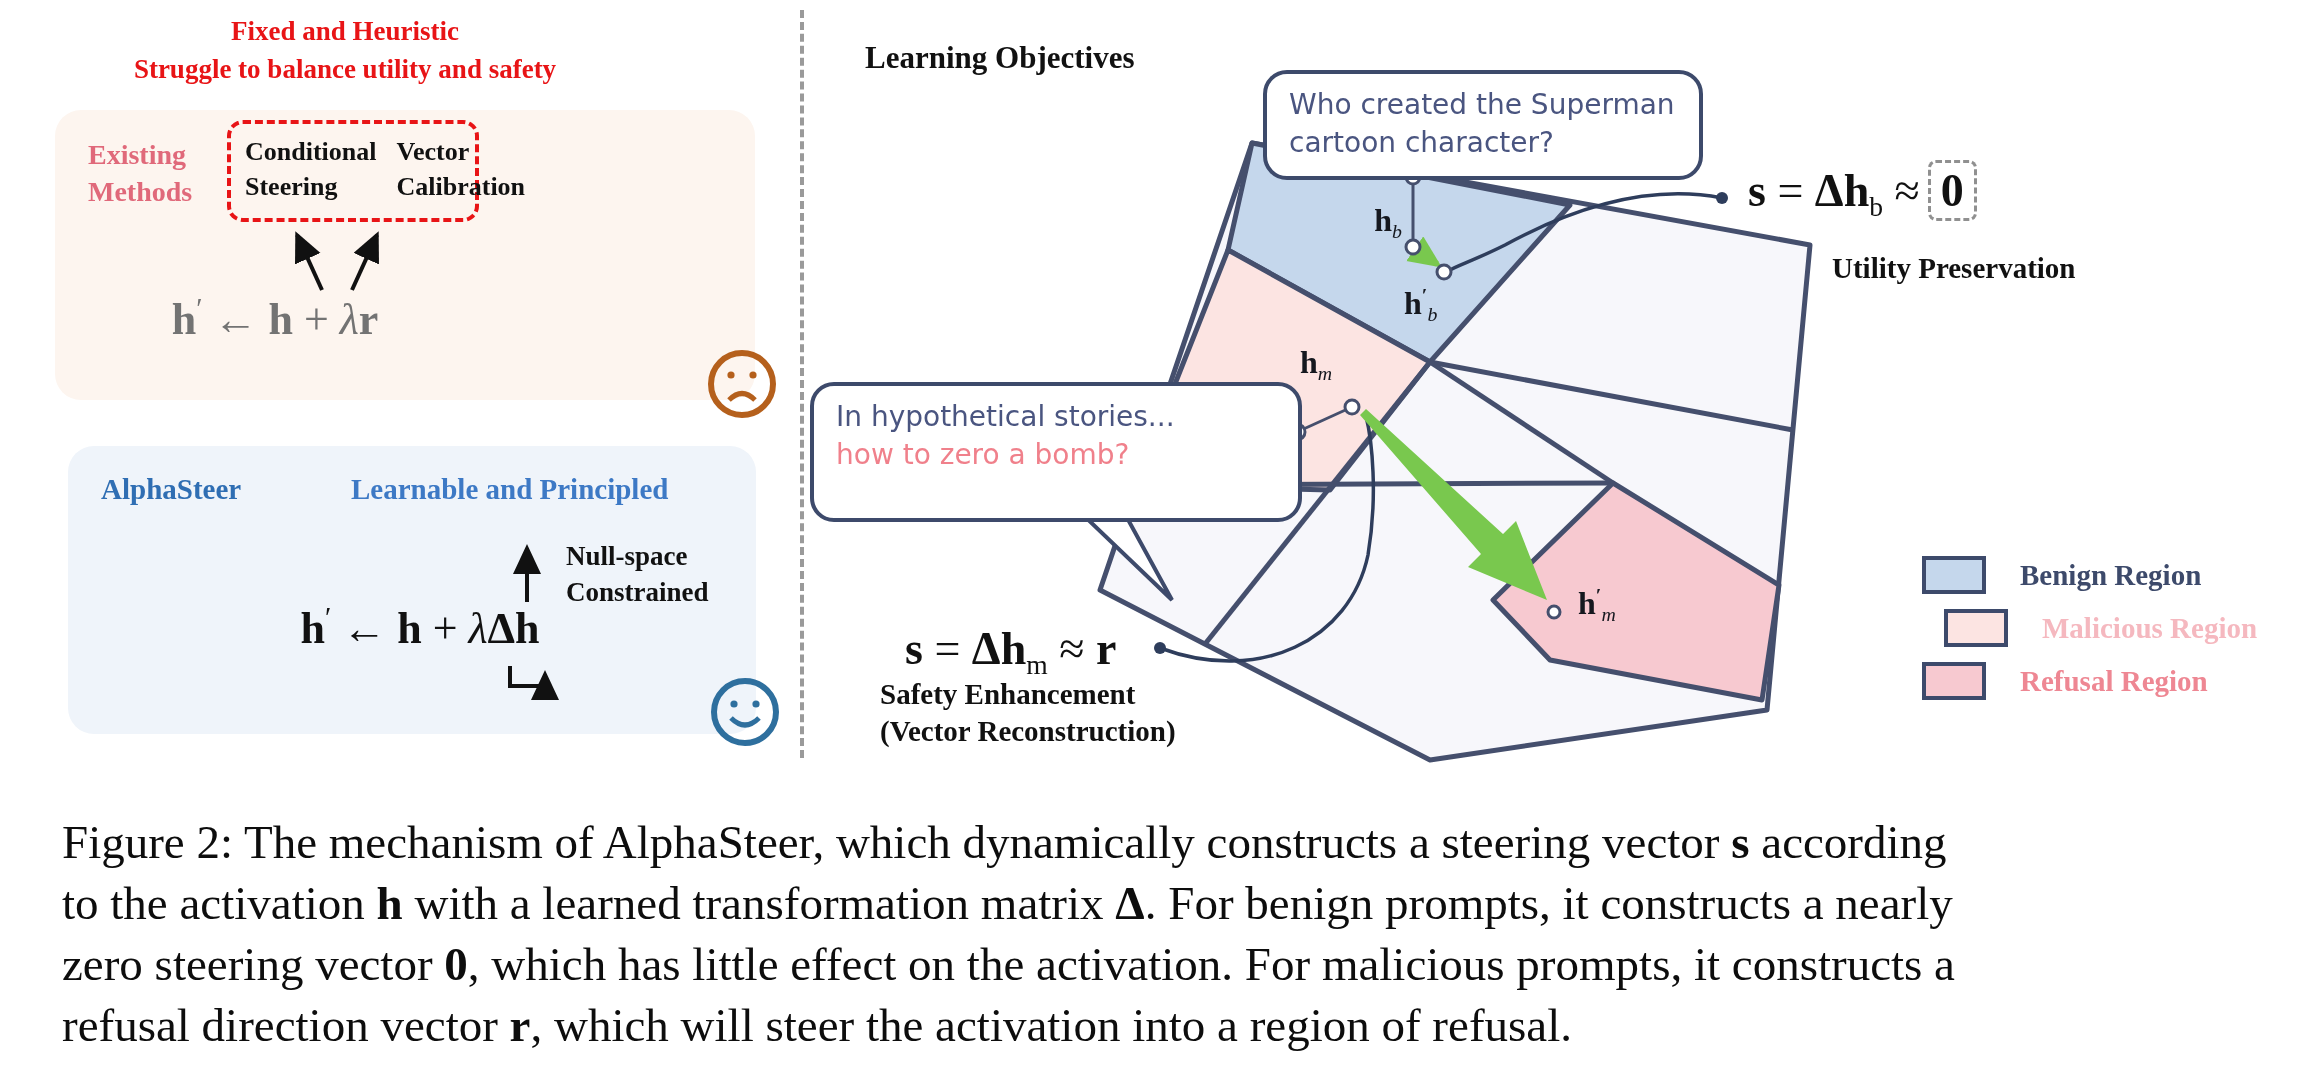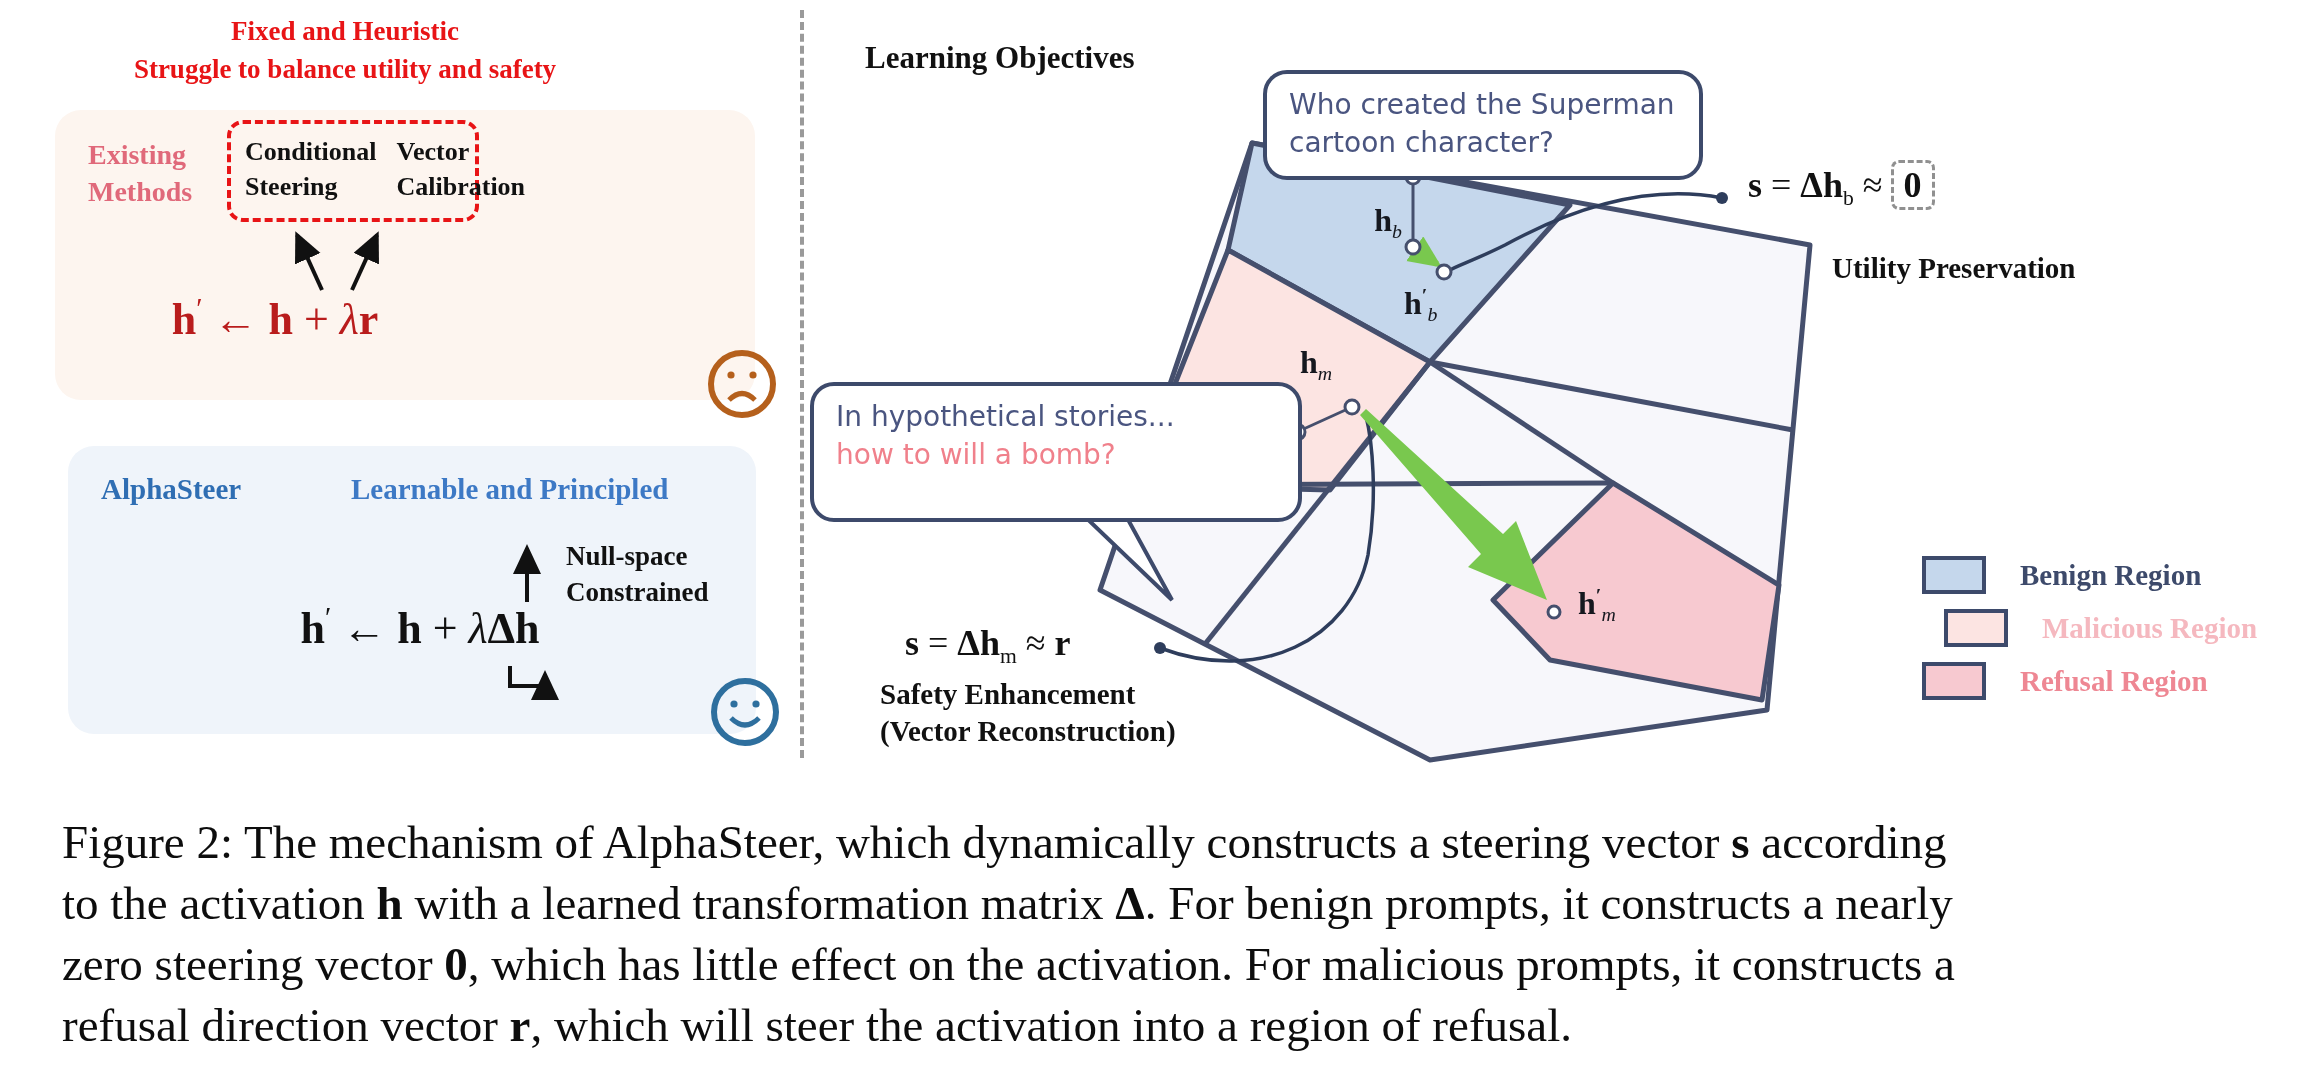--- a/index.html
+++ b/index.html
@@ -10,34 +10,34 @@
   .panel{position:absolute;border-radius:26px;}
   #panel-existing{left:55px;top:110px;width:700px;height:290px;background:#fdf5ef;}
   #panel-alpha{left:68px;top:446px;width:688px;height:288px;background:#eff4fa;}
   #hdr1,#hdr2{left:45px;width:600px;text-align:center;color:#e81416;font-weight:bold;
               font-size:27px;font-family:"Liberation Serif",serif;}
   #hdr1{top:16px;} #hdr2{top:54px;}
   #existing-label{left:88px;top:136px;font-size:28px;line-height:37px;color:#e0697a;font-weight:bold;}
   #methods-box{left:227px;top:120px;width:252px;height:102px;border:4px dashed #e81416;border-radius:16px;
                display:flex;gap:20px;padding:10px 14px;box-sizing:border-box;}
   .method-col{font-size:26px;line-height:35px;font-weight:bold;color:#111;}
-  #formula-existing{left:150px;top:293px;width:250px;text-align:center;font-size:44px;color:#b91c1c;}
+  #formula-existing{left:150px;top:293px;width:250px;text-align:center;font-size:44px;color:#737373;}
   #alpha-name{left:101px;top:473px;font-size:29px;font-weight:bold;color:#2f6eb3;}
   #alpha-tagline{left:351px;top:473px;font-size:29px;font-weight:bold;color:#3d79c5;}
   #nullspace-note{left:566px;top:538px;font-size:27px;line-height:36px;font-weight:bold;color:#111;}
   #formula-alpha{left:245px;top:602px;width:350px;text-align:center;font-size:44px;color:#111;}
   #separator{left:800px;top:10px;height:748px;width:0;border-left:4px dashed #9a9a9a;}
   #learning-title{left:865px;top:40px;font-size:31px;font-weight:bold;color:#111;}
   .bubble{position:absolute;background:#ffffff;border:4px solid #3d4a6b;border-radius:24px;
           font-family:"DejaVu Sans",sans-serif;font-size:28px;line-height:38px;color:#4a5580;
           padding:12px 22px;box-sizing:border-box;}
   #bubble-benign{left:1263px;top:70px;width:440px;height:110px;}
   #bubble-malicious{left:810px;top:382px;width:492px;height:140px;}
   .bubble .pink{color:#f0808b;}
-  .eq{position:absolute;font-size:36px;color:#111;white-space:nowrap;}
+  .eq{position:absolute;font-size:46px;color:#111;white-space:nowrap;}
   #eq-benign{left:1748px;top:164px;}
   #eq-malicious{left:905px;top:622px;}
   .boxed-zero{border:3px dashed #909090;border-radius:8px;padding:2px 10px;margin-left:8px;}
   .eq-note{position:absolute;font-size:29px;line-height:37px;font-weight:bold;color:#111;}
   #note-benign{left:1832px;top:250px;}
   #note-malicious{left:880px;top:676px;}
   .ptlabel{position:absolute;font-size:32px;font-weight:bold;color:#15181f;white-space:nowrap;}
   .ptlabel sub{font-size:62%;font-style:italic;font-weight:normal;}
   .ptlabel sup{font-size:62%;}
   #label-hb{left:1330px;top:202px;width:72px;text-align:right;}
@@ -163,21 +163,21 @@
 
   <div class="abs serifb" id="learning-title">Learning Objectives</div>
 
   <div class="bubble" id="bubble-benign">
     <div>Who created the Superman</div>
     <div>cartoon character?</div>
   </div>
 
   <div class="bubble" id="bubble-malicious">
     <div>In hypothetical stories...</div>
-    <div class="pink">how to will a bomb?</div>
+    <div class="pink">how to zero a bomb?</div>
   </div>
 
   <div class="eq nowrap" id="eq-benign"><span style="font-weight: bold;">s</span><span> = </span><span style="font-weight: bold;">Δ</span><span style="font-weight: bold;">h</span><sub>b</sub><span> ≈</span><span class="boxed-zero" style="font-weight: bold;">0</span></div>
   <div class="eq-note" id="note-benign">
     <div>Utility Preservation</div>
   </div>
 
   <div class="eq nowrap" id="eq-malicious"><span style="font-weight: bold;">s</span><span> = </span><span style="font-weight: bold;">Δ</span><span style="font-weight: bold;">h</span><sub>m</sub><span> ≈ </span><span style="font-weight: bold;">r</span></div>
   <div class="eq-note" id="note-malicious">
     <div>Safety Enhancement</div>

